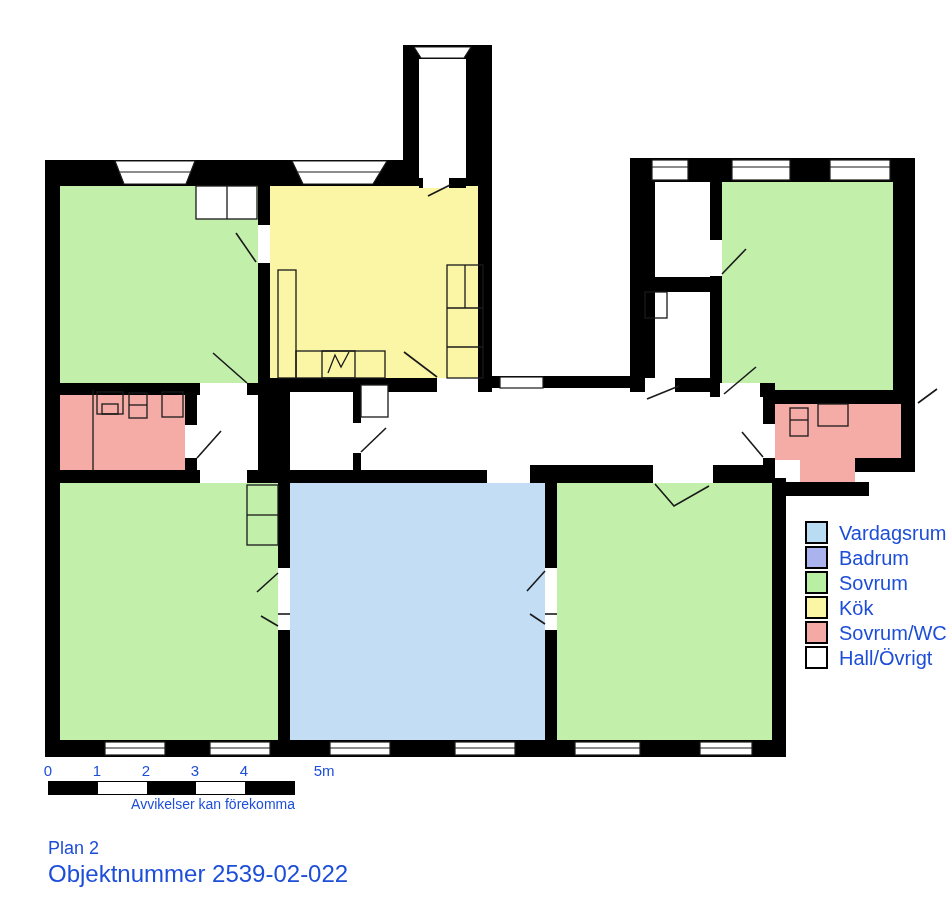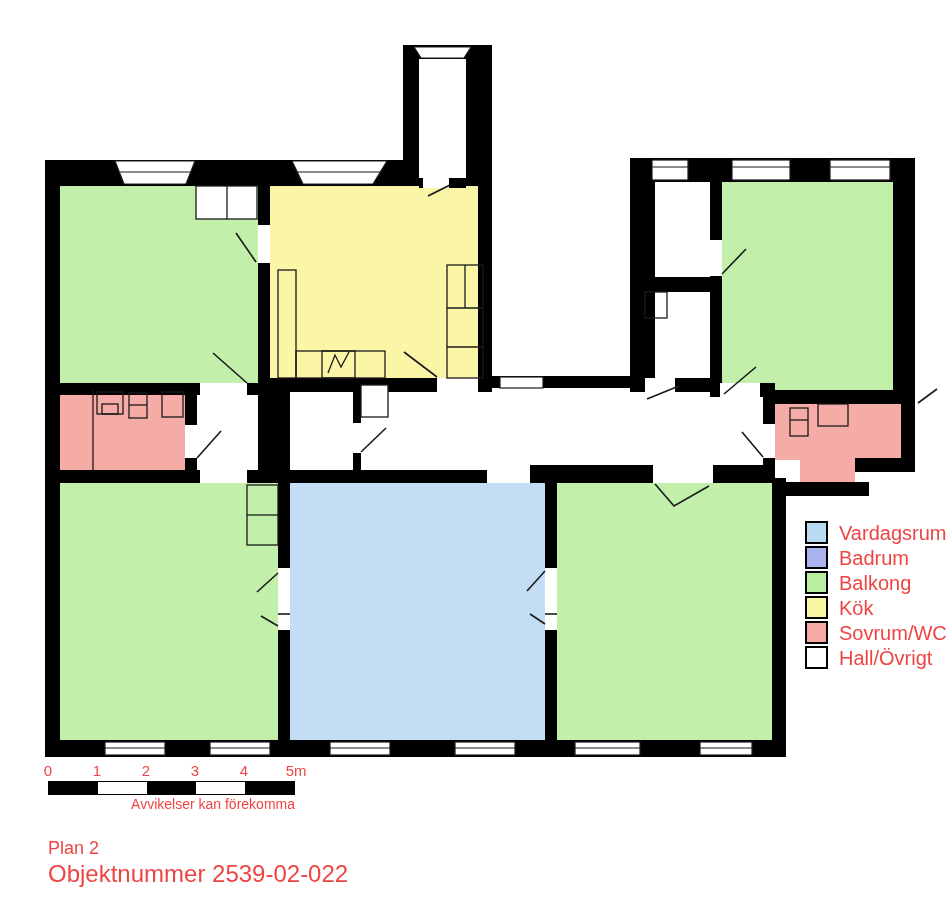--- a/index.html
+++ b/index.html
@@ -1,27 +1,27 @@
 <!DOCTYPE html>
 <html><head>
 <meta charset="utf-8">
 <style>
   html,body{margin:0;padding:0;background:#fff;}
   #screen{position:relative;width:949px;height:900px;background:#ffffff;overflow:hidden;
-          font-family:"Liberation Sans","DejaVu Sans",sans-serif;color:#ef4444;border-radius:7px;}
+          font-family:"Liberation Sans","DejaVu Sans",sans-serif;color:#1d4ed8;border-radius:7px;}
   #plan-svg{position:absolute;left:0;top:0;}
   
   .legend{position:absolute;left:805px;top:522px;display:flex;flex-direction:column;gap:4px;}
   .legend-item{display:flex;align-items:center;height:21px;}
   .swatch{width:19px;height:19px;border:2px solid #000;margin-right:11px;flex:0 0 auto;background:#fff;}
   .legend-label{font-size:20px;line-height:1;white-space:nowrap;}
   
   .scalebar{position:absolute;left:48px;top:762px;width:246px;height:46px;}
   .sb-num{position:absolute;top:0;font-size:15px;transform:translateX(-50%);}
-  .sb-num.last{transform:translateX(-35%);}
+  .sb-num.last{transform:translateX(-35%);margin-left:28px;}
   .sb-bar{position:absolute;left:0;top:19px;width:245px;height:12px;border:1px solid #000;display:flex;}
   .sb-seg{width:49px;height:100%;}
   .sb-seg.b{background:#000;} .sb-seg.w{background:#fff;}
   .sb-disclaimer{position:absolute;top:34px;left:0;width:247px;text-align:right;font-size:14px;}
   
   .title1{position:absolute;left:48px;top:806px;font-size:23px;}
   .title2{position:absolute;left:48px;top:838px;font-size:18px;}
   .title3{position:absolute;left:48px;top:860px;font-size:24px;}
   .fx{fill:none;stroke:#1a1a1a;stroke-width:1.3;}
   .fxw{fill:#ffffff;stroke:#1a1a1a;stroke-width:1.3;}
@@ -189,21 +189,21 @@
     <div class="legend-item">
       <span class="swatch" style="background-color: rgb(185, 220, 243);"></span>
       <span class="legend-label">Vardagsrum</span>
     </div>
     <div class="legend-item">
       <span class="swatch" style="background-color: rgb(171, 179, 239);"></span>
       <span class="legend-label">Badrum</span>
     </div>
     <div class="legend-item">
       <span class="swatch" style="background-color: rgb(184, 239, 163);"></span>
-      <span class="legend-label">Balkong</span>
+      <span class="legend-label">Sovrum</span>
     </div>
     <div class="legend-item">
       <span class="swatch" style="background-color: rgb(251, 246, 163);"></span>
       <span class="legend-label">Kök</span>
     </div>
     <div class="legend-item">
       <span class="swatch" style="background-color: rgb(244, 169, 164);"></span>
       <span class="legend-label">Sovrum/WC</span>
     </div>
     <div class="legend-item">

